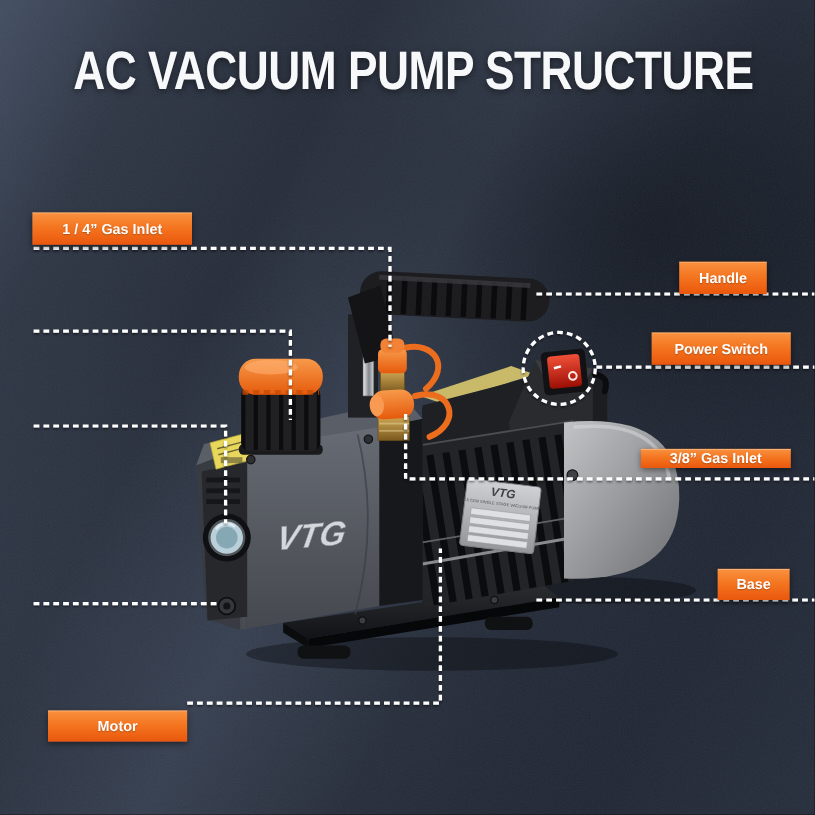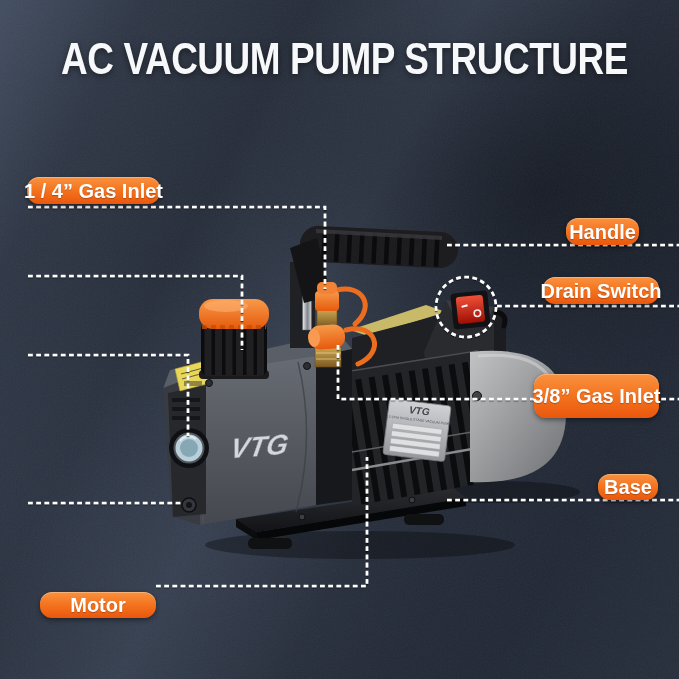--- a/index.html
+++ b/index.html
@@ -14,21 +14,21 @@
   .title{
     position:absolute;top:33px;left:0;width:679px;text-align:center;
     color:#f7f8fa;font-size:45px;font-weight:bold;letter-spacing:-.5px;
     transform:scaleX(.82);transform-origin:50% 50%;
     text-shadow:0 2px 7px rgba(0,0,0,.55);white-space:nowrap;
   }
   .scene{position:absolute;left:0;top:0;}
   .label{
     position:absolute;display:flex;align-items:center;justify-content:center;
     background:linear-gradient(180deg,#f99240 0%,#f4741f 48%,#ea570d 100%);
-    border-radius:12px;color:#fff;font-weight:bold;font-size:20px;line-height:1;
+    border-radius:0;color:#fff;font-weight:bold;font-size:12px;line-height:1;
     white-space:nowrap;text-shadow:0 1px 1px rgba(0,0,0,.25);
     box-shadow:inset 0 1px 0 rgba(255,255,255,.28), 0 2px 5px rgba(0,0,0,.45);
   }
 </style>
 </head>
 <body>
 
 <div class="stage">
 
   <div class="title">AC VACUUM PUMP STRUCTURE</div>
@@ -230,17 +230,17 @@
       <path d="M497 306 H679"></path>
       <path d="M338 345 V399 H679"></path>
       <path d="M447 500 H679"></path>
       <circle cx="466" cy="307" r="30"></circle>
     </g>
   </svg>
 
   <div class="label" style="left:27px;top:177px;width:133px;height:27px">1 / 4” Gas Inlet</div>
   <div class="label" style="left:40px;top:592px;width:116px;height:26px">Motor</div>
   <div class="label" style="left:566px;top:218px;width:73px;height:27px">Handle</div>
-  <div class="label" style="left:543px;top:277px;width:116px;height:27px">Drain Switch</div>
-  <div class="label" style="left:534px;top:374px;width:125px;height:44px">3/8” Gas Inlet</div>
+  <div class="label" style="left:543px;top:277px;width:116px;height:27px">Power Switch</div>
+  <div class="label" style="left:534px;top:374px;width:125px;height:16px">3/8” Gas Inlet</div>
   <div class="label" style="left:598px;top:474px;width:60px;height:26px">Base</div>
 
 </div>
 
 </body></html>

